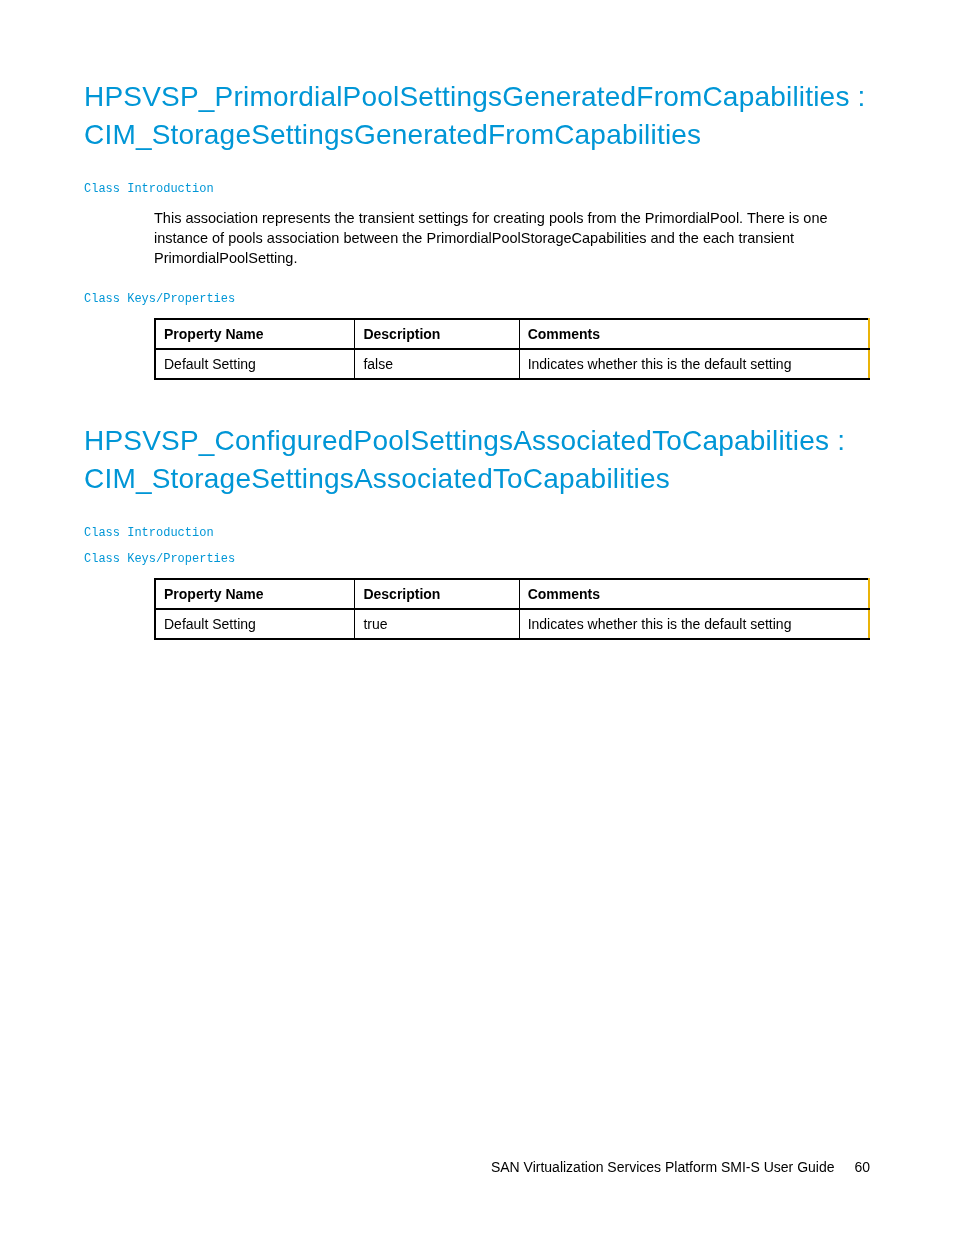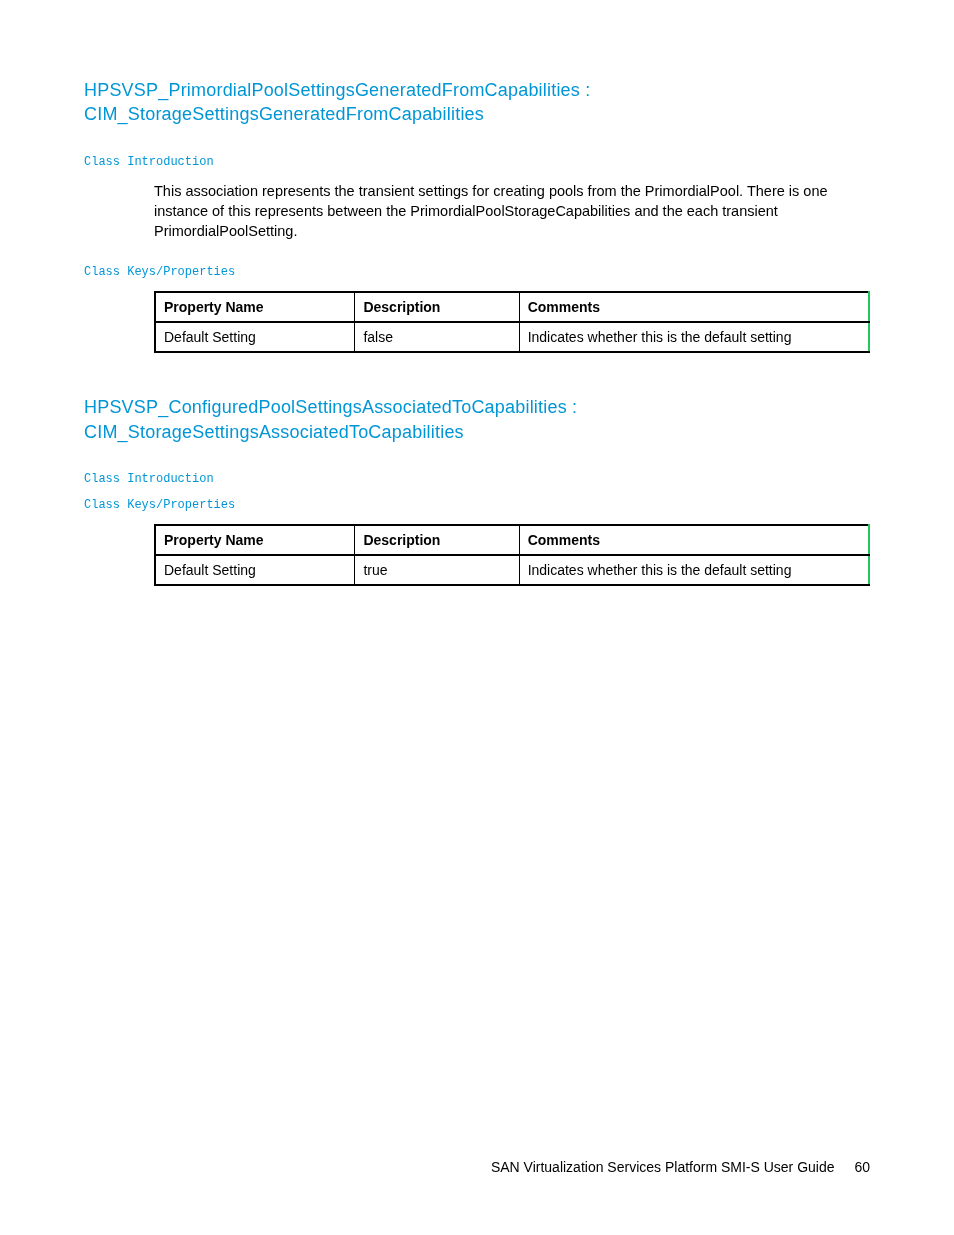--- a/index.html
+++ b/index.html
@@ -11,21 +11,21 @@
     width: 954px;
     height: 1235px;
     position: relative;
     box-sizing: border-box;
   }
   .page {
     padding: 78px 84px 0 84px;
   }
   .h1 {
     color: #0096d6;
-    font-size: 18px;
+    font-size: 28px;
     font-weight: 300;
     line-height: 1.35;
     margin: 0 0 28px 0;
     letter-spacing: 0.2px;
   }
   .h2 {
     color: #0096d6;
     font-size: 12px;
     font-weight: 300;
     margin: 0 0 12px 0;
@@ -51,42 +51,42 @@
     font-size: 14px;
     font-weight: 300;
   }
   th {
     font-weight: 600;
     border-top: 2px solid #000;
     border-bottom: 2px solid #000;
   }
   th:first-child, td:first-child { border-left: 2px solid #000; width: 28%; }
   th:nth-child(2), td:nth-child(2) { width: 23%; }
-  th:last-child, td:last-child { border-right: 2px solid #22c55e; }
+  th:last-child, td:last-child { border-right: 2px solid #eab308; }
   tr:last-child td { border-bottom: 2px solid #000; }
   .footer {
     position: absolute;
     bottom: 60px;
     right: 84px;
     font-size: 14px;
     font-weight: 300;
   }
   .footer .pagenum {
     margin-left: 16px;
   }
 </style>
 </head>
 <body>
 
 <div class="page">
 
   <div class="h1">HPSVSP_PrimordialPoolSettingsGeneratedFromCapabilities : CIM_StorageSettingsGeneratedFromCapabilities</div>
 
   <div class="h2">Class Introduction</div>
-  <p class="body-text">This association represents the transient settings for creating pools from the PrimordialPool. There is one instance of this represents between the PrimordialPoolStorageCapabilities and the each transient PrimordialPoolSetting.</p>
+  <p class="body-text">This association represents the transient settings for creating pools from the PrimordialPool. There is one instance of pools association between the PrimordialPoolStorageCapabilities and the each transient PrimordialPoolSetting.</p>
 
   <div class="h2">Class Keys/Properties</div>
   <table>
     <thead>
       <tr>
         <th>Property Name</th>
         <th>Description</th>
         <th>Comments</th>
       </tr>
     </thead>

